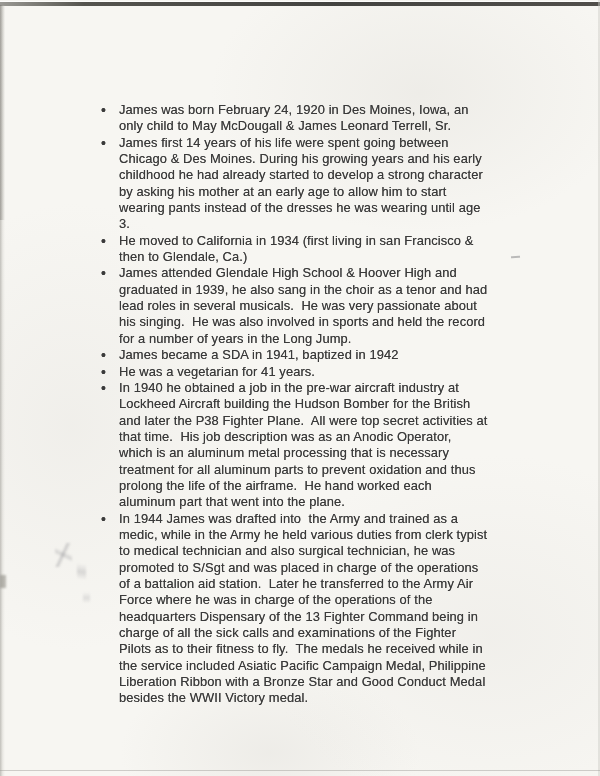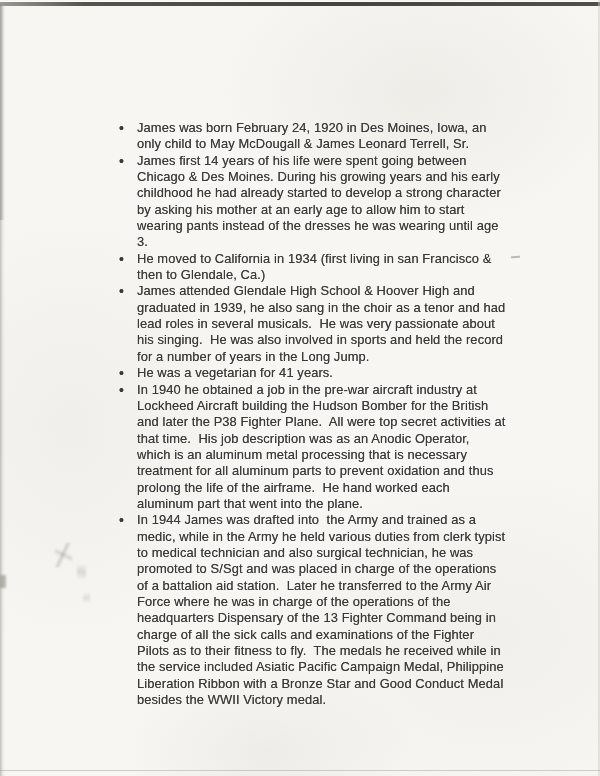--- a/index.html
+++ b/index.html
@@ -62,21 +62,21 @@
     font-weight: 400;
     letter-spacing: 0.15px;
     color: var(--ink, #3a3a3a);
     text-shadow: 0 0 0.6px rgba(58,58,58,0.75);
   }
   .bullets {
     position: absolute;
     left: 100px;
     top: 102px;
     width: 462px;
-    margin: 18px;
+    margin: 0;
     padding: 0;
     list-style: none;
   }
   .bullets li {
     position: relative;
     padding-left: 19px;
     font-size: 12.9px;
     line-height: 16.35px;
     letter-spacing: 0.1px;
     color: var(--ink, #3a3a3a);
@@ -145,20 +145,21 @@
 by asking his mother at an early age to allow him to start
 wearing pants instead of the dresses he was wearing until age
 3.</li>
       <li>He moved to California in 1934 (first living in san Francisco &amp;
 then to Glendale, Ca.)</li>
       <li>James attended Glendale High School &amp; Hoover High and
 graduated in 1939, he also sang in the choir as a tenor and had
 lead roles in several musicals.  He was very passionate about
 his singing.  He was also involved in sports and held the record
 for a number of years in the Long Jump.</li>
+      <li>James became a SDA in 1941, baptized in 1942</li>
       <li>He was a vegetarian for 41 years.</li>
       <li>In 1940 he obtained a job in the pre-war aircraft industry at
 Lockheed Aircraft building the Hudson Bomber for the British
 and later the P38 Fighter Plane.  All were top secret activities at
 that time.  His job description was as an Anodic Operator,
 which is an aluminum metal processing that is necessary
 treatment for all aluminum parts to prevent oxidation and thus
 prolong the life of the airframe.  He hand worked each
 aluminum part that went into the plane.</li>
       <li>In 1944 James was drafted into  the Army and trained as a

